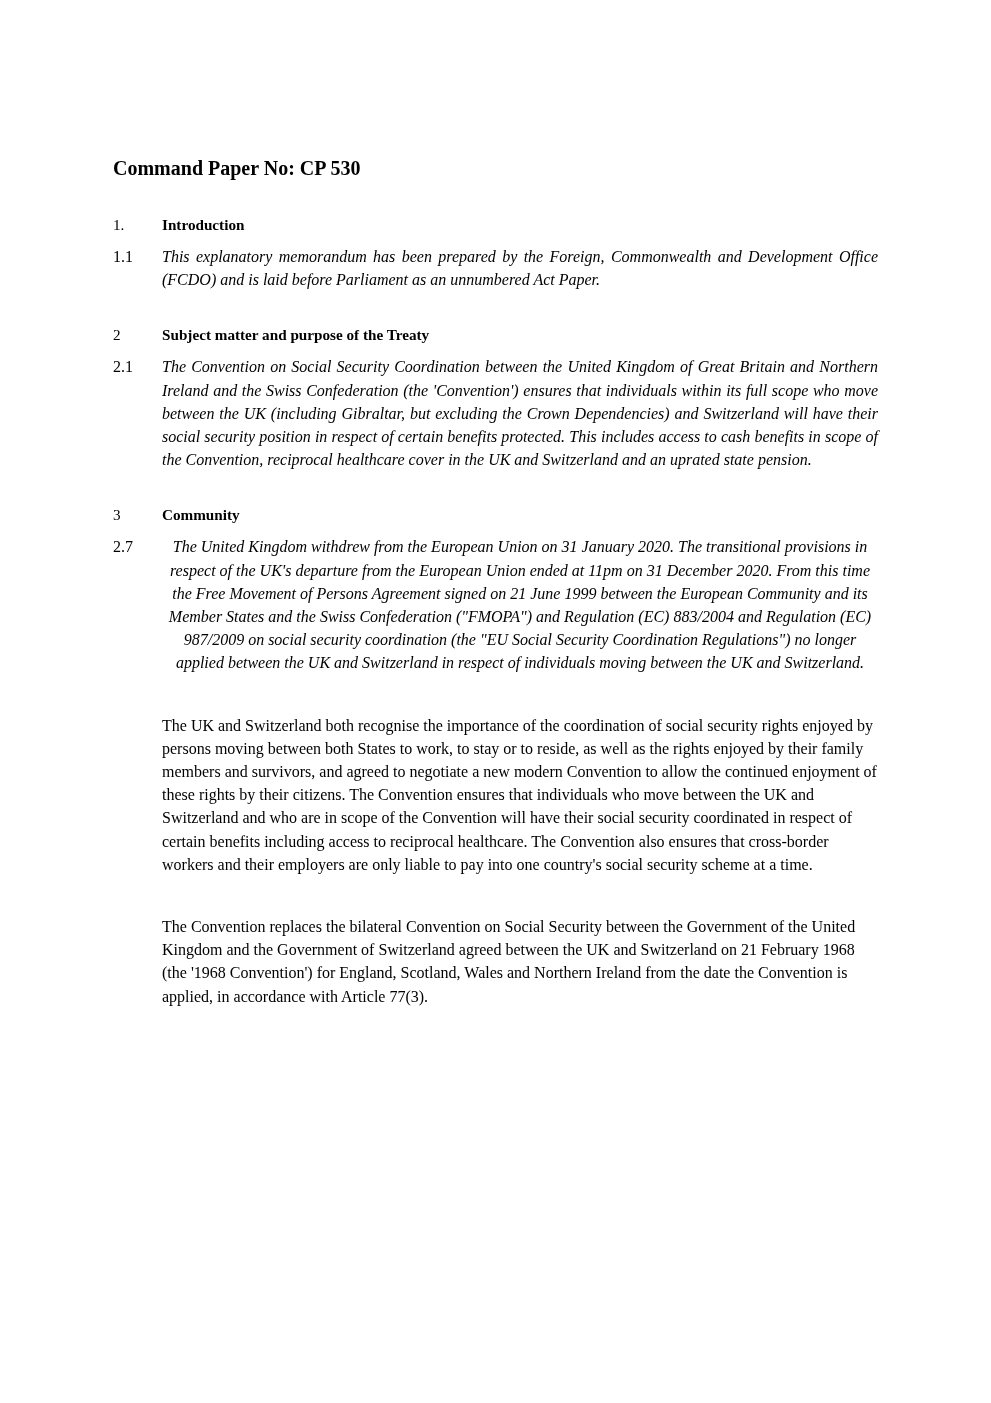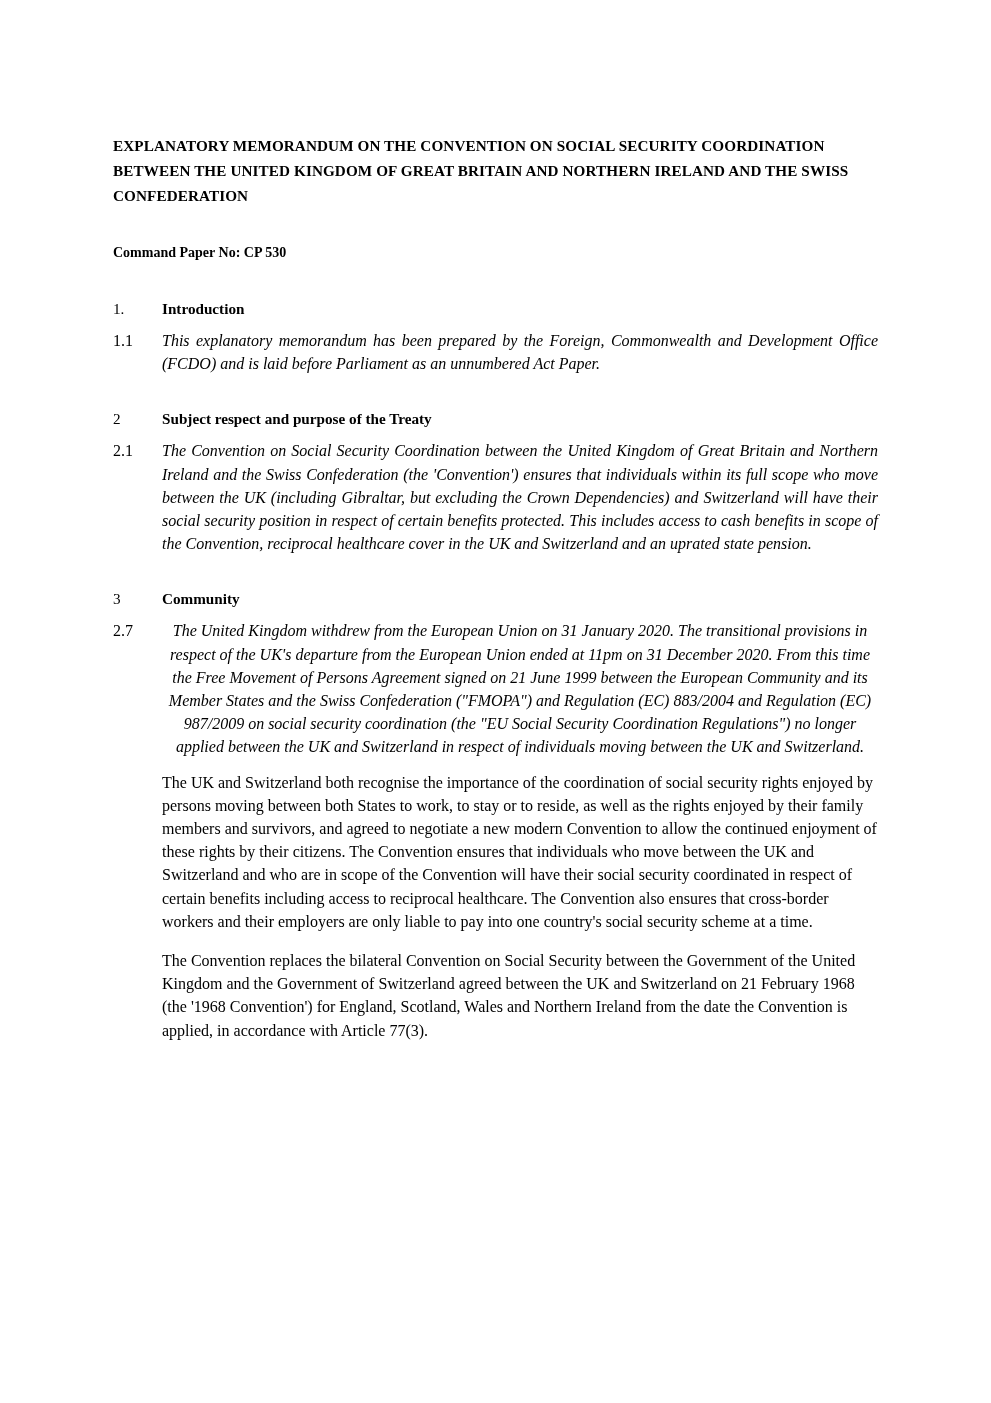--- a/index.html
+++ b/index.html
@@ -33,24 +33,24 @@
   }
   .treaty-title {
     font-size: 15.2px;
     font-weight: bold;
     line-height: 25px;
     letter-spacing: 0.1px;
     margin: 52px 0 0 0;
     text-align: left;
   }
   .command-paper {
-    font-size: 14px;
+    font-size: 20px;
     font-weight: bold;
     line-height: 25px;
-    margin: 32px 0 0 0;
+    margin: 23px 0 0 0;
   }
   .section {
     margin-top: 32px;
   }
   .section-head {
     display: flex;
     align-items: flex-start;
     font-size: 15.2px;
     font-weight: bold;
     line-height: 23px;
@@ -81,49 +81,48 @@
     text-align: justify;
     text-justify: inter-word;
   }
   .para.ragged .body-col {
     text-align: center;
   }
   .cont-para {
     margin-left: 49px;
     font-size: 16px;
     line-height: 23.2px;
-    margin-top: 12px;
+    margin-top: 39px;
     text-align: left;
   }
 </style>
 </head>
 <body>
 
 <div class="page">
 
-  <h1 class="doc-title">EXPLANATORY MEMORANDUM ON THE CONVENTION ON SOCIAL SECURITY COORDINATION BETWEEN THE UNITED KINGDOM OF GREAT BRITAIN AND NORTHERN IRELAND AND THE SWISS CONFEDERATION</h1>
 
 
   <p class="command-paper">Command Paper No: CP 530</p>
 
   <div class="section">
     <div class="section-head">
       <span class="num-col">1.</span>
       <span class="head-label">Introduction</span>
     </div>
     <div class="para justified">
       <span class="num-col">1.1</span>
       <span class="body-col">This explanatory memorandum has been prepared by the Foreign, Commonwealth and Development Office (FCDO) and is laid before Parliament as an unnumbered Act Paper.</span>
     </div>
   </div>
 
   <div class="section">
     <div class="section-head">
       <span class="num-col">2</span>
-      <span class="head-label">Subject respect and purpose of the Treaty</span>
+      <span class="head-label">Subject matter and purpose of the Treaty</span>
     </div>
     <div class="para justified">
       <span class="num-col">2.1</span>
       <span class="body-col">The Convention on Social Security Coordination between the United Kingdom of Great Britain and Northern Ireland and the Swiss Confederation (the 'Convention') ensures that individuals within its full scope who move between the UK (including Gibraltar, but excluding the Crown Dependencies) and Switzerland will have their social security position in respect of certain benefits protected. This includes access to cash benefits in scope of the Convention, reciprocal healthcare cover in the UK and Switzerland and an uprated state pension.</span>
     </div>
   </div>
 
   <div class="section">
     <div class="section-head">
       <span class="num-col">3</span>

